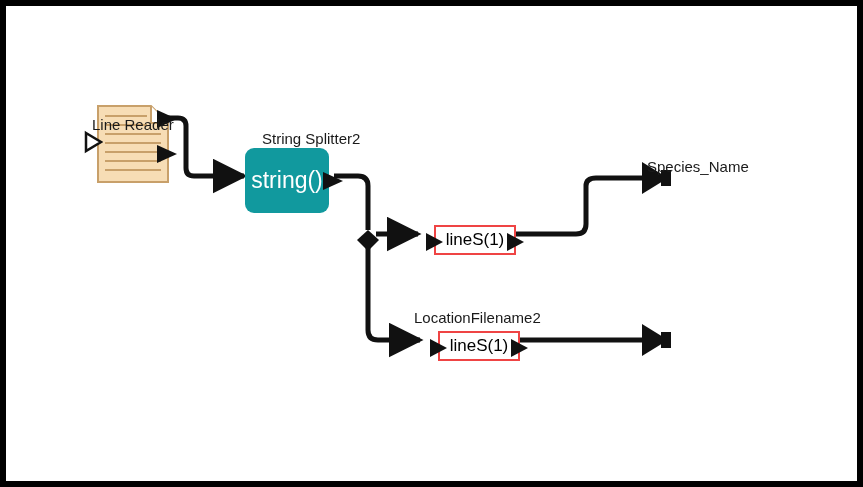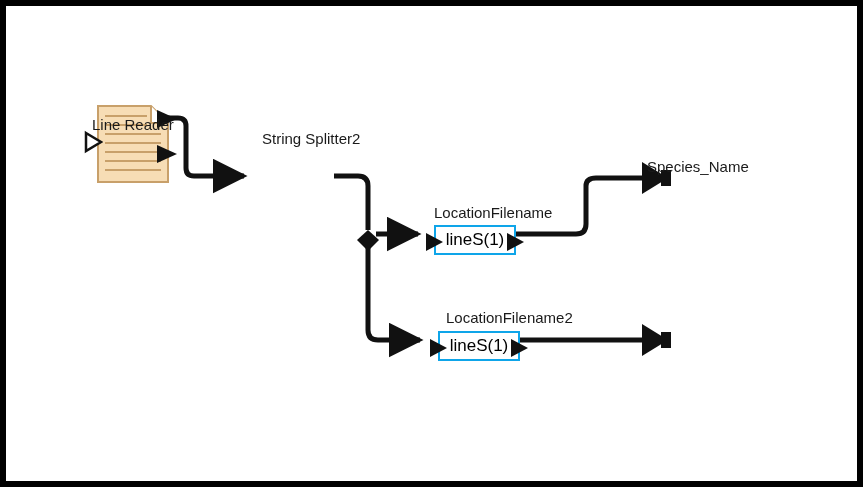--- a/index.html
+++ b/index.html
@@ -84,21 +84,21 @@
     font-family: "Liberation Sans", sans-serif;
     letter-spacing: 0px;
   }
   #label-string-splitter {
     left: 256px;
     top: 125px;
   }
   
   .lines-box {
     background: #ffffff;
-    border: 2px solid #0ea5e9;
+    border: 2px solid #ef4444;
     display: flex;
     align-items: center;
     justify-content: center;
     box-sizing: border-box;
   }
   .lines-box .fn-text {
     color: #000000;
     font-size: 17px;
     font-family: "Liberation Sans", sans-serif;
   }
@@ -112,21 +112,21 @@
     left: 428px;
     top: 199px;
   }
   #node-location-filename2 {
     left: 432px;
     top: 325px;
     width: 82px;
     height: 30px;
   }
   #label-location-filename2 {
-    left: 440px;
+    left: 408px;
     top: 304px;
   }
   
   #label-species-name {
     left: 641px;
     top: 153px;
     text-align: right;
   }
   #label-location-filename-out {
     left: 641px;
@@ -210,32 +210,38 @@
       <svg style="position:absolute;left:58px;top:2px;width:24px;height:24px;" viewBox="0 0 24 24">
         <path d="M 2 3 L 22 12 L 2 21 Z" fill="#111111"></path>
       </svg>
 
       <svg style="position:absolute;left:58px;top:37px;width:24px;height:24px;" viewBox="0 0 24 24">
         <path d="M 2 3 L 22 12 L 2 21 Z" fill="#111111"></path>
       </svg>
     </div>
     <div class="node-label" id="label-line-reader">Line Reader</div>
 
+    <div class="node" id="node-string-splitter">
+      <span class="fn-text">string()</span>
+
+      <svg style="position:absolute;left:76px;top:21px;width:24px;height:24px;" viewBox="0 0 24 24">
+        <path d="M 2 3 L 22 12 L 2 21 Z" fill="#111111"></path>
+      </svg>
+    </div>
     <div class="node-label" id="label-string-splitter">String Splitter2</div>
 
     <div class="node lines-box" id="node-location-filename">
       <span class="fn-text">lineS(1)</span>
       <svg style="position:absolute;left:-11px;top:4px;width:20px;height:22px;" viewBox="0 0 20 22">
         <path d="M 1 2 L 18 11 L 1 20 Z" fill="#111111"></path>
       </svg>
       <svg style="position:absolute;left:70px;top:4px;width:20px;height:22px;" viewBox="0 0 20 22">
         <path d="M 1 2 L 18 11 L 1 20 Z" fill="#111111"></path>
       </svg>
     </div>
-    <div class="node-label" id="label-location-filename">LocationFilename</div>
 
     <div class="node lines-box" id="node-location-filename2">
       <span class="fn-text">lineS(1)</span>
       <svg style="position:absolute;left:-11px;top:4px;width:20px;height:22px;" viewBox="0 0 20 22">
         <path d="M 1 2 L 18 11 L 1 20 Z" fill="#111111"></path>
       </svg>
       <svg style="position:absolute;left:70px;top:4px;width:20px;height:22px;" viewBox="0 0 20 22">
         <path d="M 1 2 L 18 11 L 1 20 Z" fill="#111111"></path>
       </svg>
     </div>

